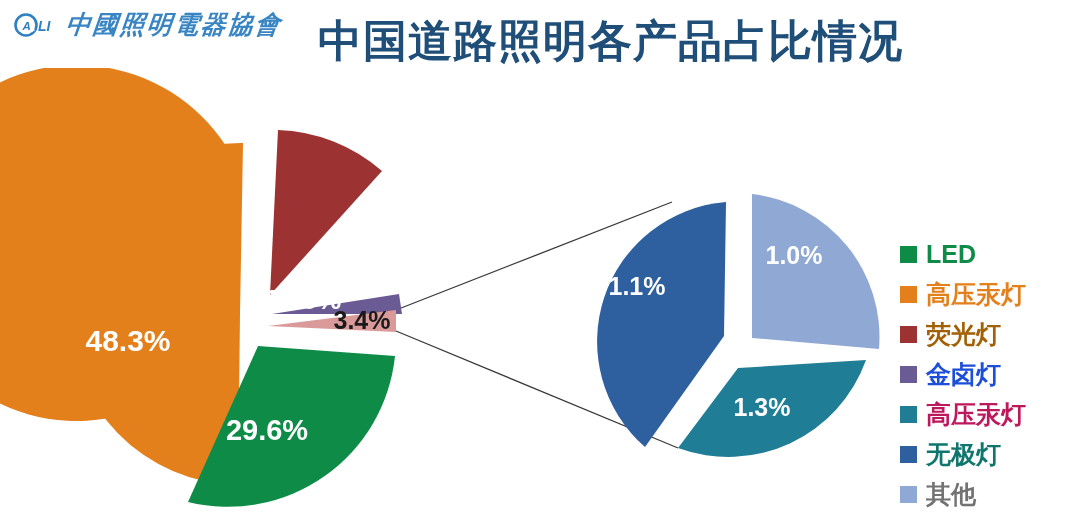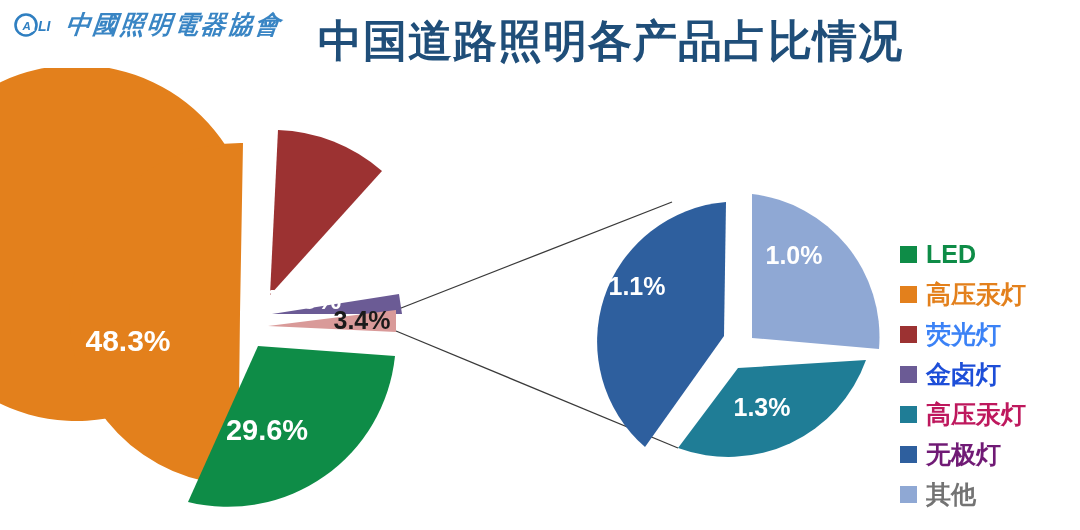--- a/index.html
+++ b/index.html
@@ -170,36 +170,36 @@
       <span class="legend-label" style="color:#0E8C47">LED</span>
     </div>
 
     <div class="legend-row">
       <span class="legend-swatch" style="background:#E3801C"></span>
       <span class="legend-label" style="color:#E3801C">高压汞灯</span>
     </div>
 
     <div class="legend-row">
       <span class="legend-swatch" style="background:#9C3232"></span>
-      <span class="legend-label" style="color:#3b82f6">荧光灯</span>
+      <span class="legend-label" style="color:#a16207">荧光灯</span>
     </div>
 
     <div class="legend-row">
       <span class="legend-swatch" style="background:#6B5B95"></span>
       <span class="legend-label" style="color:#1d4ed8">金卤灯</span>
     </div>
 
     <div class="legend-row">
       <span class="legend-swatch" style="background:#1F7D96"></span>
       <span class="legend-label" style="color:#be185d">高压汞灯</span>
     </div>
 
     <div class="legend-row">
       <span class="legend-swatch" style="background:#2E5F9E"></span>
-      <span class="legend-label" style="color:#701a75">无极灯</span>
+      <span class="legend-label" style="color:#0f766e">无极灯</span>
     </div>
 
     <div class="legend-row">
       <span class="legend-swatch" style="background:#8FA8D4"></span>
       <span class="legend-label" style="color:#737373">其他</span>
     </div>
   </div>
 </div>
 
 </body></html>

